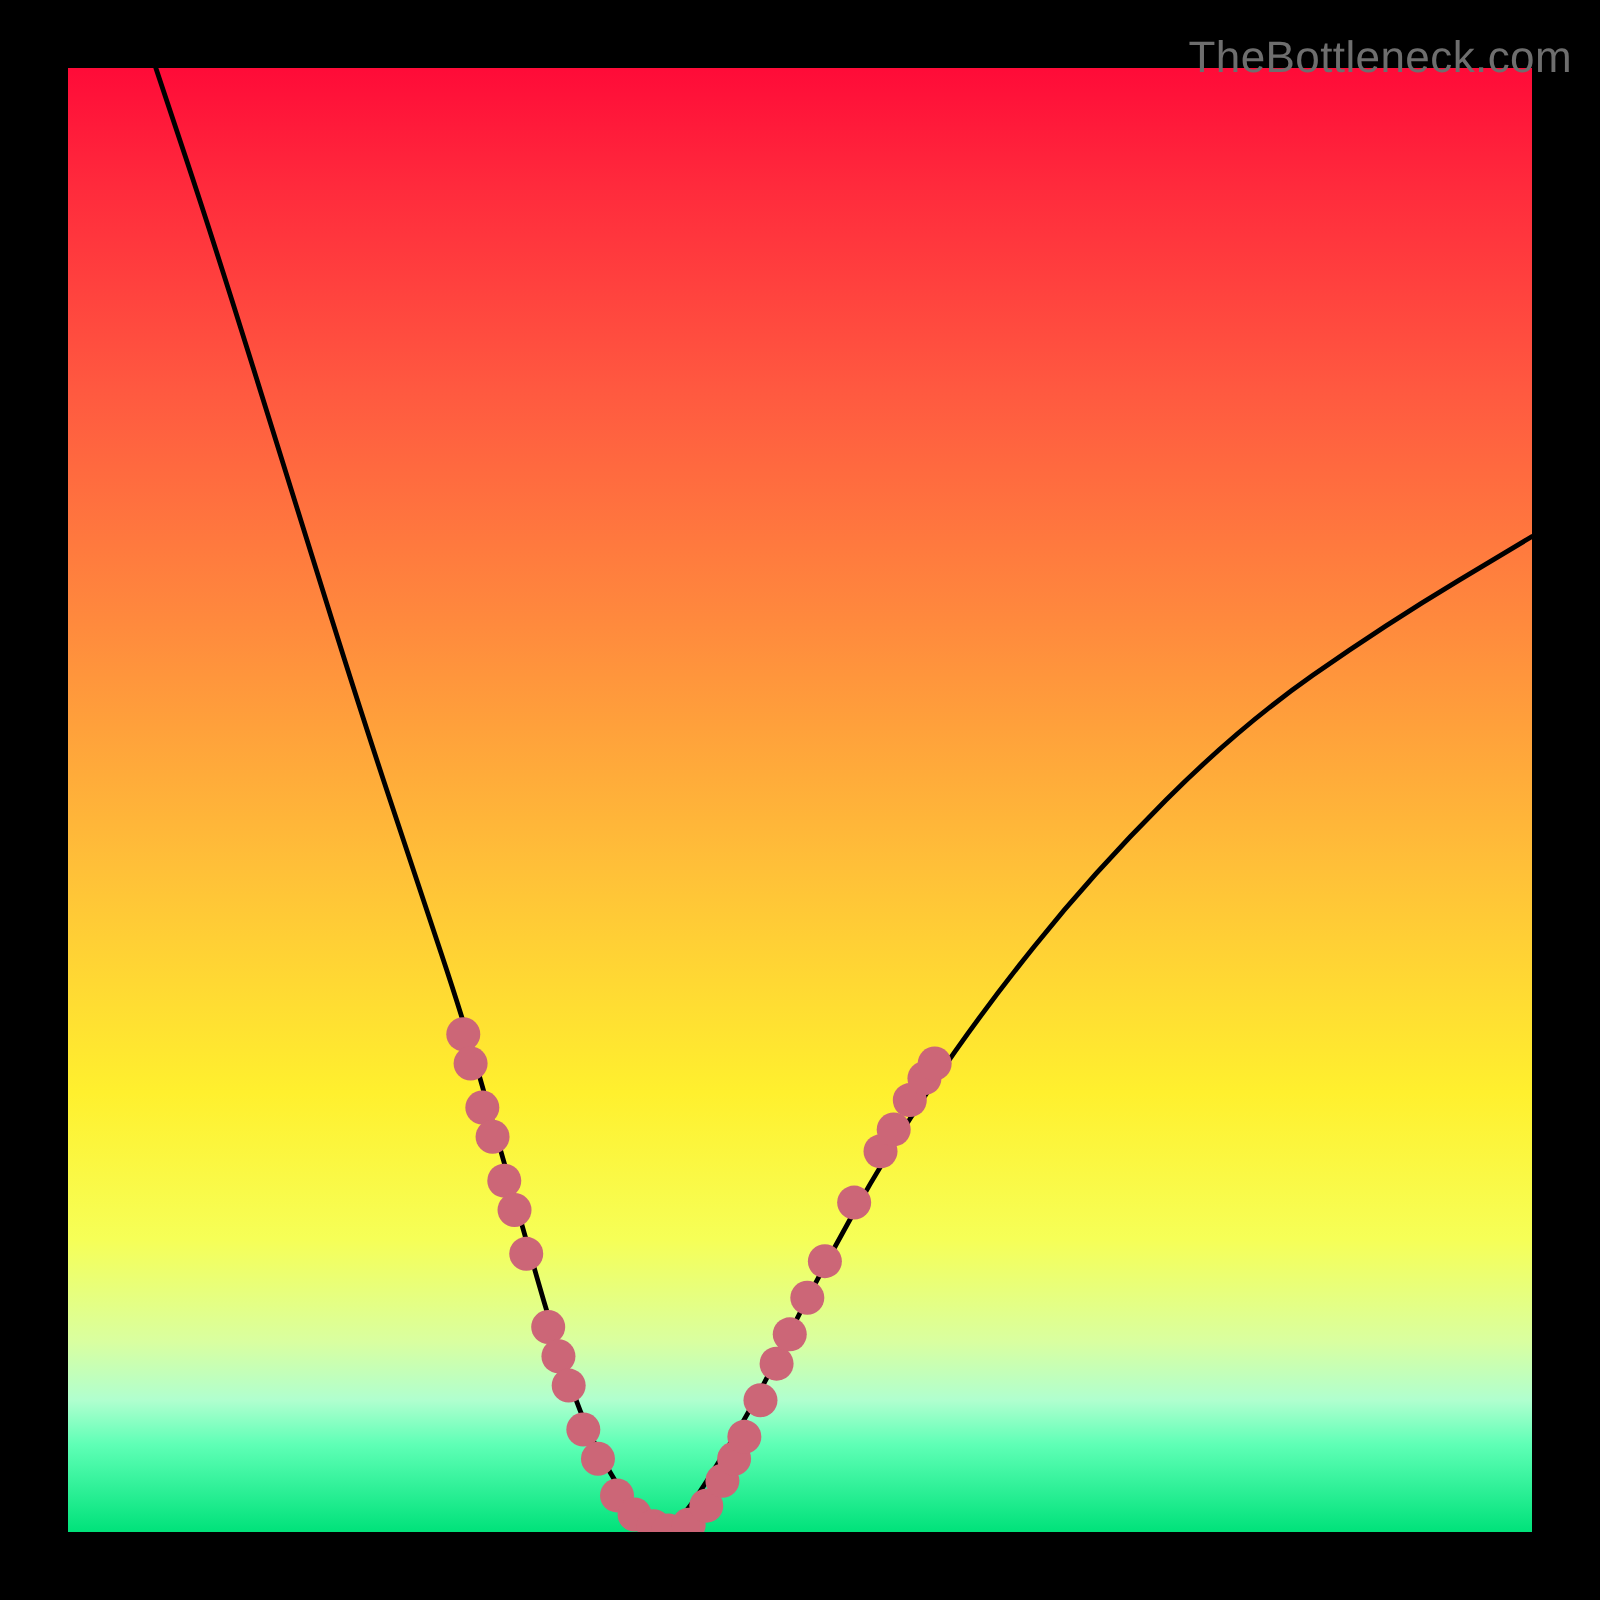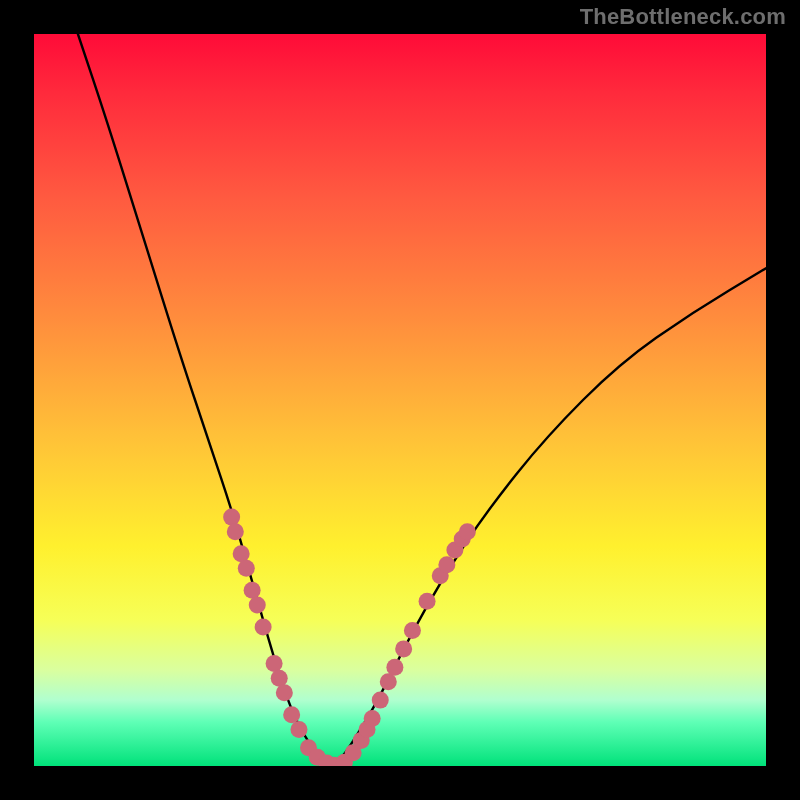--- a/index.html
+++ b/index.html
@@ -33,26 +33,26 @@
       #fff02e 70%,
       #f6ff57 80%,
       #d9ffa0 87%,
       #b0ffcf 91%,
       #5fffb6 94%,
       #00e27a 100%
     );
   }
   .watermark {
     position: absolute;
-    top: 4px;
+    top: 16px;
     right: 14px;
     color: #6e6e6e;
     font-size: 22px;
     letter-spacing: 0.2px;
-    font-weight: 700;
+    font-weight: 400;
   }
   svg.curve {
     position: absolute;
     left: 0;
     top: 0;
     width: 732px;
     height: 732px;
   }
 </style>
 </head>

